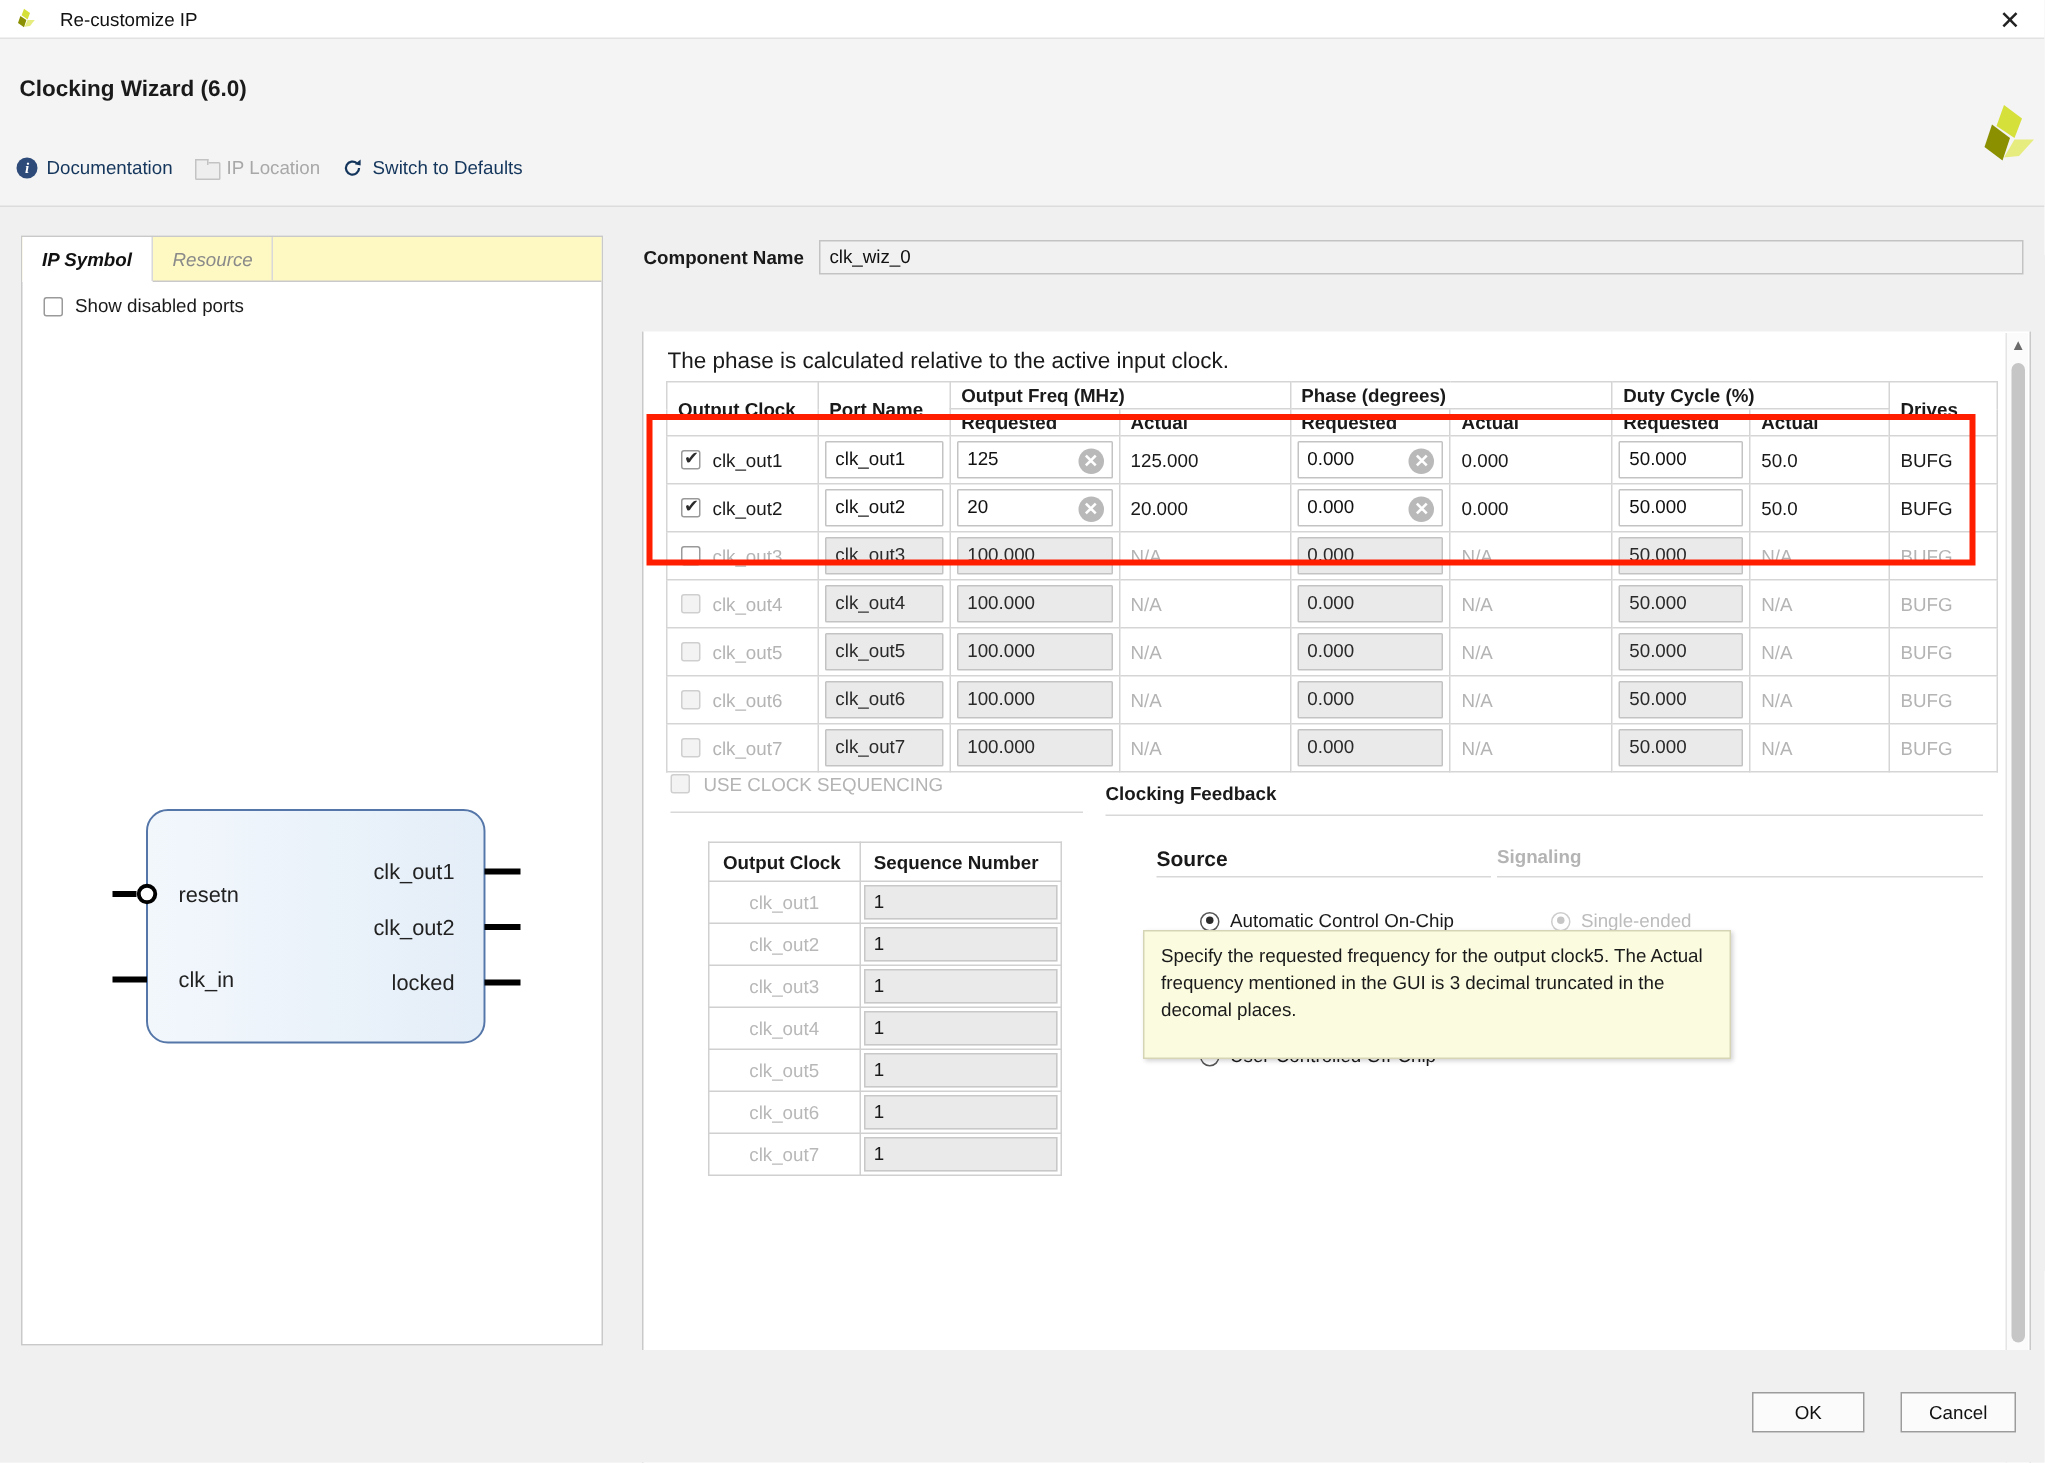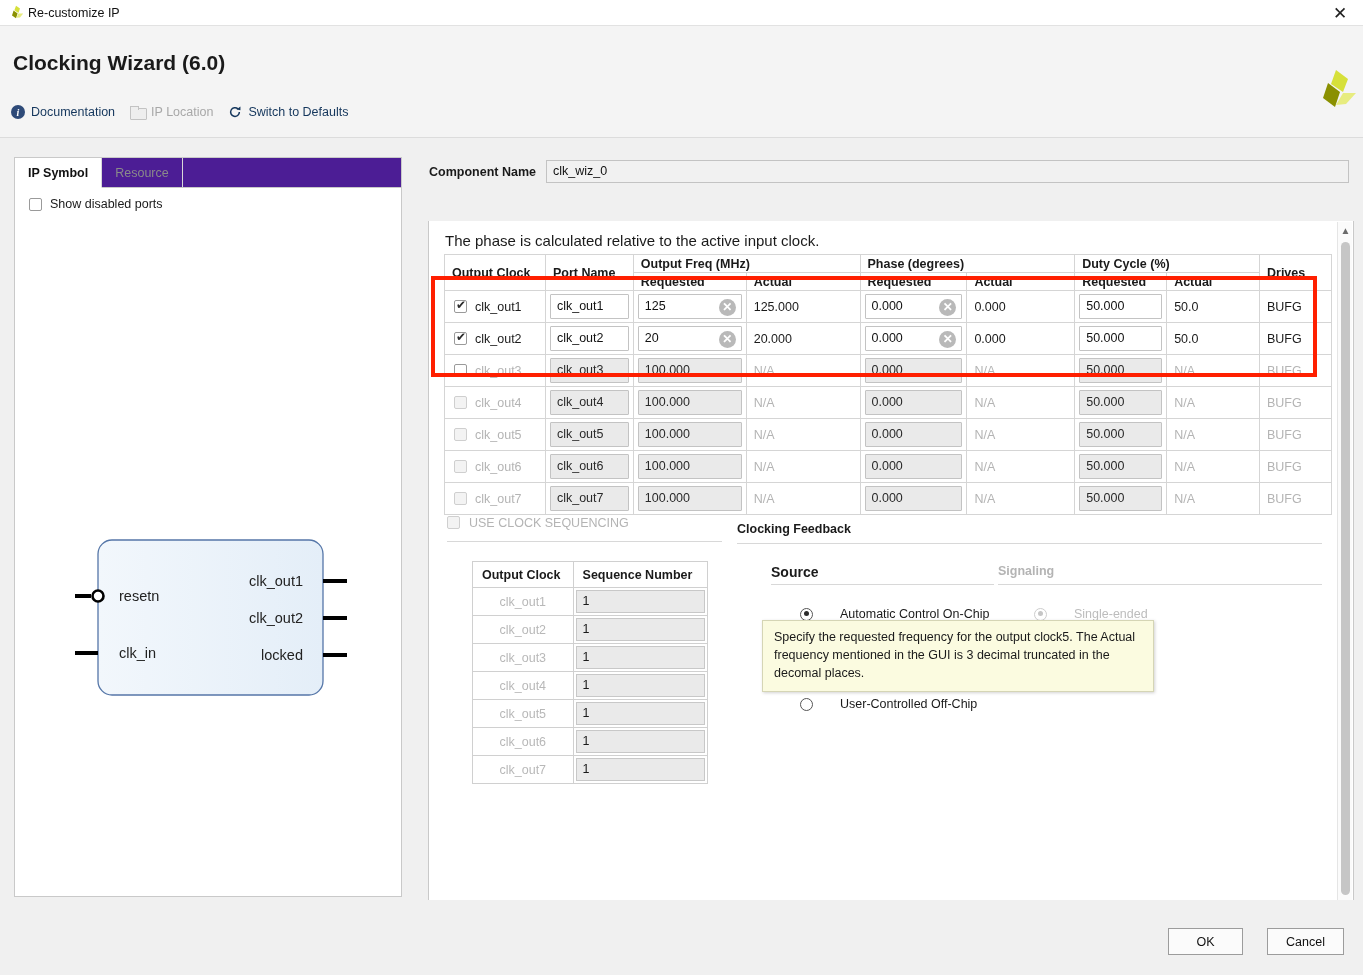--- a/index.html
+++ b/index.html
@@ -14,35 +14,35 @@
     position:relative;
   }
 
   
   #titlebar{
     position:absolute; left:0; top:0; width:1363px; height:26px;
     background:#ffffff; border-bottom:1px solid #e2e2e2;
     display:flex; align-items:center;
   }
   #titlebar .tb-logo{ margin-left:8px; width:16px; height:16px; position:relative; }
-  #titlebar .tb-title{ margin-left:4px; font-size:12.5px; color:#111; }
+  #titlebar .tb-title{ margin-left:16px; font-size:12.5px; color:#111; }
   #closebtn{
     position:absolute; right:0; top:0; width:46px; height:26px;
     display:flex; align-items:center; justify-content:center;
     font-size:17px; color:#222; cursor:pointer;
   }
 
   
   #headerband{
     position:absolute; left:0; top:26px; width:1363px; height:112px;
     background:#f4f4f4; border-bottom:1px solid #dcdcdc;
   }
   #wizard-title{
     position:absolute; left:13px; top:25px;
-    font-size:21px; font-weight:bold; color:#1a1a1a;
+    font-size:15px; font-weight:bold; color:#1a1a1a;
   }
   #bigLogo{ position:absolute; left:1314px; top:42px; width:42px; height:44px; }
   #linkrow{ position:absolute; left:11px; top:79px; display:flex; align-items:center; gap:15px; }
   .lnk{ display:flex; align-items:center; gap:6px; font-size:12.5px; color:#14365c; cursor:pointer; white-space:nowrap;}
   .lnk.disabled{ color:#a8a8a8; cursor:default; }
   .ico-info{
     width:14px;height:14px;border-radius:50%;background:#2e4a78;color:#fff;
     font-size:10px;font-style:italic;font-weight:bold;display:flex;align-items:center;justify-content:center;
     font-family:"Liberation Serif", serif;
   }
@@ -56,22 +56,22 @@
     border:1px solid #c3c3c3; border-bottom:none; background:#eeeeee;
   }
   .ico-refresh{ width:14px;height:14px; position:relative; color:#14365c; font-size:15px; line-height:13px; }
 
   
   #leftpanel{
     position:absolute; left:14px; top:157px; width:388px; height:740px;
     background:#ffffff; border:1px solid #c9c9c9;
   }
   .tabbar{
-    height:30px; background:#4c1d95; border-bottom:1px solid #c9c9c9;
-    display:flex; align-items:stretch;
+    height:30px; background:#fef9c3; border-bottom:1px solid #c9c9c9;
+    display:flex; align-items:stretch;font-style:italic;
   }
   .tab{
     padding:0 13px; display:flex; align-items:center; font-size:12.5px;
     color:#8a8a8a; border-right:1px solid #d8d8d8; cursor:pointer; white-space:nowrap;
   }
   .tab.active{ background:#ffffff; color:#111; font-weight:bold; border-bottom:1px solid #fff; margin-bottom:-1px;}
   #showdisabled{
     position:absolute; left:14px; top:39px; display:flex; align-items:center; gap:8px;
   }
   .cbox{
@@ -140,42 +140,42 @@
   #seqTable td.clk{ color:#b8b8b8; text-align:center; }
   .seqfld{ background:#eaeaea; border:1px solid #c8c8c8; height:23px; line-height:21px; margin:2px; padding:0 6px; }
 
   
   #fbTitle{ position:absolute; left:308px; top:301px; font-weight:bold; font-size:12.5px; }
   #fbRule{ position:absolute; left:308px; top:322px; width:585px; height:1px; background:#d8d8d8; }
   #srcTitle{ position:absolute; left:342px; top:343px; font-weight:bold; font-size:14px;text-align:center; }
   #srcRule{ position:absolute; left:342px; top:363px; width:223px; height:1px; background:#d8d8d8; }
   #sigTitle{ position:absolute; left:569px; top:343px; font-weight:bold; font-size:12.5px; color:#b4b4b4;}
   #sigRule{ position:absolute; left:569px; top:363px; width:324px; height:1px; background:#d8d8d8; }
-  .radiorow{ display:flex; align-items:center; gap:27px; height:30px; font-size:12.5px;}
+  .radiorow{ display:flex; align-items:center; gap:7px; height:30px; font-size:12.5px;}
   .radio{ width:13px;height:13px;border-radius:50%;border:1.5px solid #555; background:#fff; position:relative; flex:none;}
   .radio.sel:after{ content:""; position:absolute; left:2.5px; top:2.5px; width:5px;height:5px;border-radius:50%;background:#2b2b2b;}
   .radio.dis{ border-color:#cdcdcd; }
   .radio.dis.sel:after{ background:#c6c6c6; }
   .dislbl{ color:#bcbcbc; }
   #srcGroup{ position:absolute; left:371px; top:378px; }
   #sigGroup{ position:absolute; left:605px; top:378px; }
 
   
   #enOpt{ position:absolute; left:34px; top:715px; font-weight:bold; font-size:12.5px; }
   #resetType{ position:absolute; left:396px; top:715px; font-weight:bold; font-size:12.5px; }
 
   
   #vscroll{ position:absolute; right:1px; top:1px; width:15px; height:779px; background:#fbfbfb; border-left:1px solid #e5e5e5;}
   #vthumb{ position:absolute; left:3px; top:20px; width:9px; height:653px; background:#c6c6c6; border-radius:5px;}
   .arrowbtn{ position:absolute; left:0; width:15px; height:16px; display:flex;align-items:center;justify-content:center;color:#6b6b6b;font-size:10px;}
 
   
   #tooltip{
     position:absolute; left:333px; top:399px; width:392px;
-    background:#fbfbe0; border:1px solid #d5d5b5; padding:7px 10px 9px 11px;
+    background:#fbfbe0; border:1px solid #d5d5b5; padding:7px 10px 23px 11px;
     font-size:12.5px; color:#1a1a1a; line-height:18px; z-index:40;
     box-shadow:1px 1px 3px rgba(0,0,0,.18);
   }
 
   
   #redrect{
     position:absolute; left:431px; top:276px; width:886px; height:101px;
     border:4px solid #ff1f00; z-index:60; pointer-events:none;
   }
 

